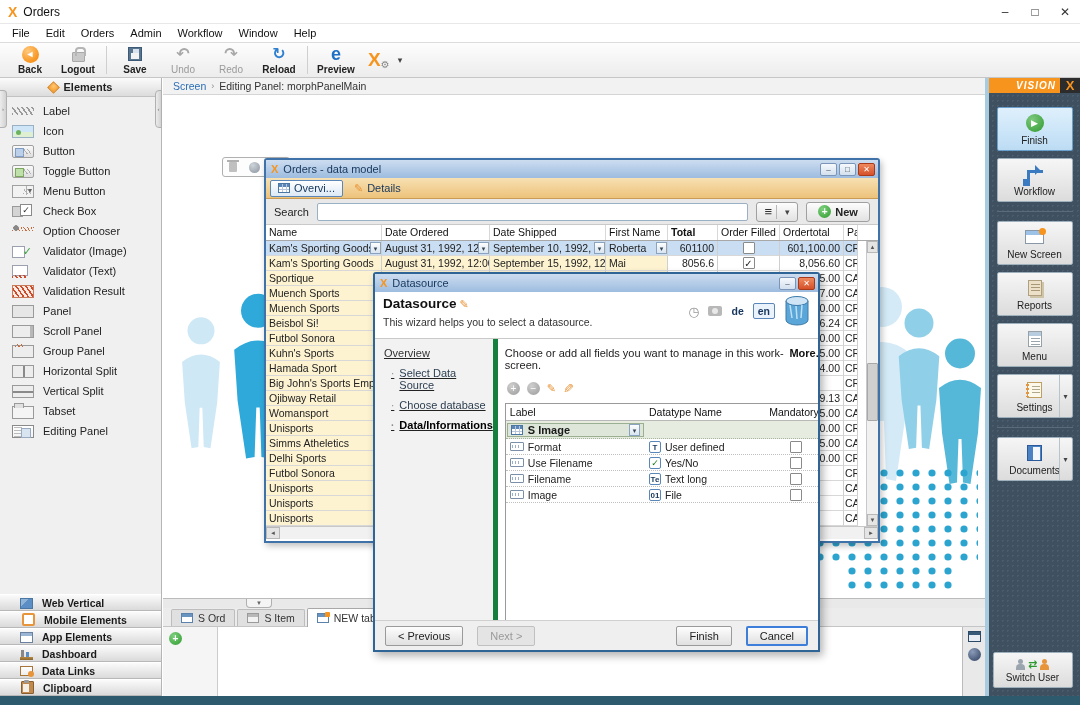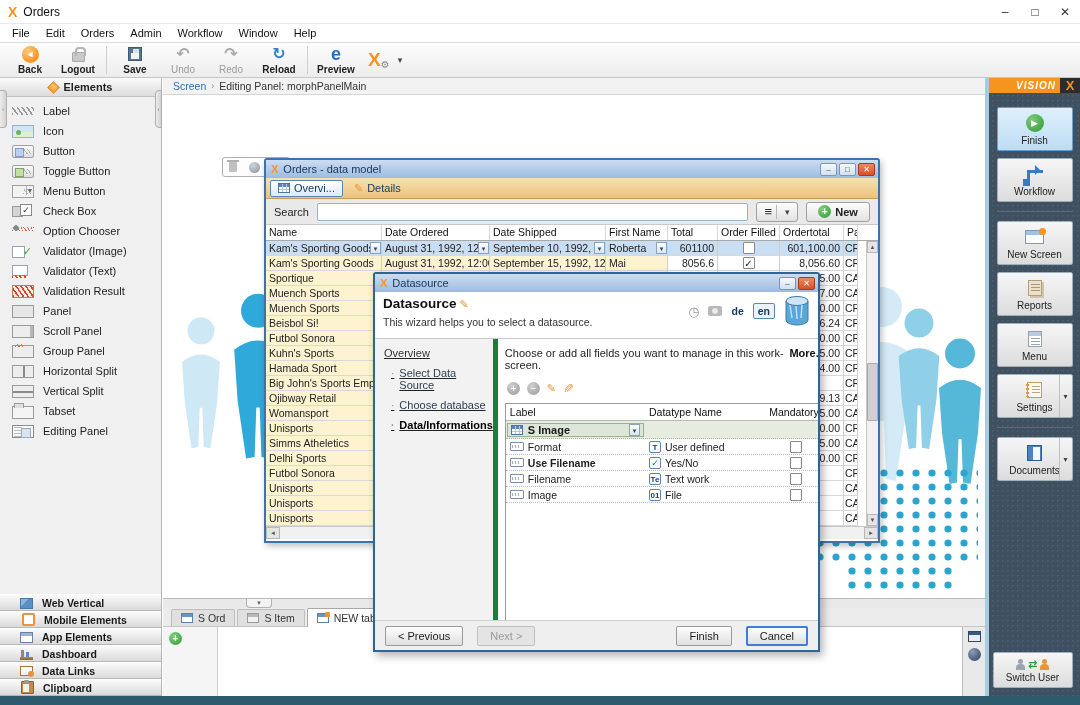--- a/index.html
+++ b/index.html
@@ -515,21 +515,21 @@
               <span class="plus-circle">+</span>
               <span>New</span>
             </div>
           </div>
           <div id="orders-table">
             <div class="t-headrow" id="t-headrow">
                 <div class="t-hcell" style="width: 116px;">Name</div>
                 <div class="t-hcell" style="width: 108px;">Date Ordered</div>
                 <div class="t-hcell" style="width: 116px;">Date Shipped</div>
                 <div class="t-hcell" style="width: 62px;">First Name</div>
-                <div class="t-hcell" style="width: 50px;">Total</div>
+                <div class="t-hcell" style="width: 50px; font-weight: bold;">Total</div>
                 <div class="t-hcell" style="width: 62px;">Order Filled</div>
                 <div class="t-hcell" style="width: 64px;">Ordertotal</div>
                 <div class="t-hcell" style="width: 14px; text-align: right;">Pa</div>
               </div>
             <div class="t-body">
               <div class="t-rows" id="t-rows">
                   <div class="t-row selected">
                     <div class="t-cell cream" style="width: 116px;"><span>Kam's Sporting Goods</span><span class="combo-arrow">▾</span></div>
                     <div class="t-cell cream" style="width: 108px;"><span>August 31, 1992, 12:00 AM</span><span class="combo-arrow">▾</span></div>
                     <div class="t-cell cream" style="width: 116px;"><span>September 10, 1992, 12:00 AM</span><span class="combo-arrow">▾</span></div>
@@ -851,40 +851,40 @@
                       </div>
                       <div class="ds-cell" style="width: 121px;">
                         <span class="dt-ico">T</span>
                         <span>User defined</span>
                       </div>
                       <div class="ds-cell" style="width: 61px; justify-content: center;">
                         <span class="gridcb"></span>
                       </div>
                     </div>
                     <div class="ds-row">
-                      <div class="ds-cell" style="width: 140px; font-weight: bold;">
+                      <div class="ds-cell" style="width: 140px;">
                         <span class="fld-ico"></span>
                         <span>Use Filename</span>
                       </div>
                       <div class="ds-cell" style="width: 121px;">
                         <span class="dt-ico bool">✓</span>
                         <span>Yes/No</span>
                       </div>
                       <div class="ds-cell" style="width: 61px; justify-content: center;">
                         <span class="gridcb"></span>
                       </div>
                     </div>
                     <div class="ds-row">
                       <div class="ds-cell" style="width: 140px;">
                         <span class="fld-ico"></span>
                         <span>Filename</span>
                       </div>
                       <div class="ds-cell" style="width: 121px;">
                         <span class="dt-ico">Te</span>
-                        <span>Text work</span>
+                        <span>Text long</span>
                       </div>
                       <div class="ds-cell" style="width: 61px; justify-content: center;">
                         <span class="gridcb"></span>
                       </div>
                     </div>
                     <div class="ds-row">
                       <div class="ds-cell" style="width: 140px; text-align: center;">
                         <span class="fld-ico"></span>
                         <span>Image</span>
                       </div>

